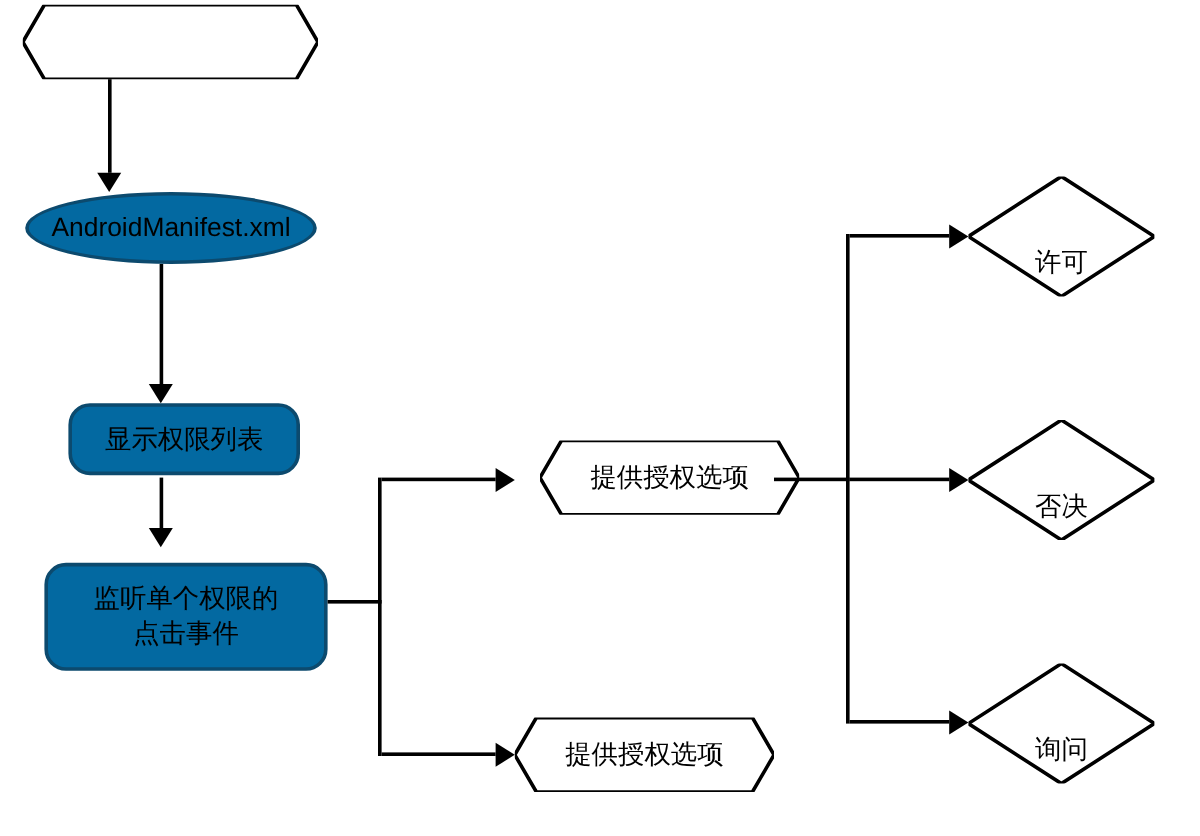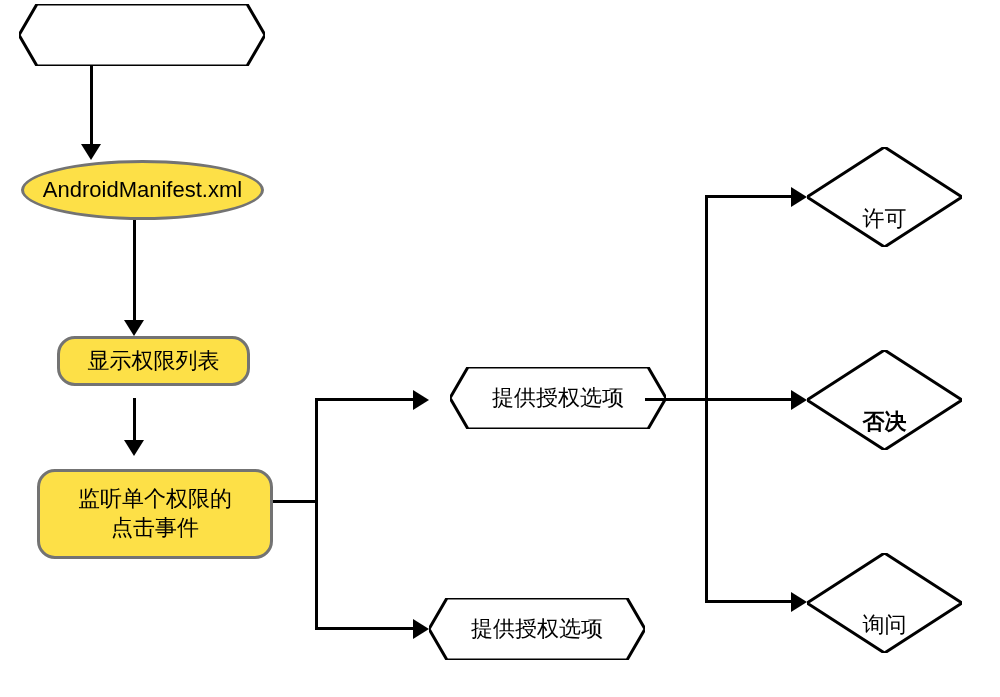--- a/index.html
+++ b/index.html
@@ -5,22 +5,22 @@
     * { margin: 0; padding: 0; box-sizing: border-box; }
     body {
       width: 1000px;
       height: 697px;
       background: #fff;
       position: relative;
       font-family: "SimSun", "宋体", sans-serif;
     }
     .node {
       position: absolute;
-      border: 3px solid #737373;
-      background: #fde047;
+      border: 3px solid #0c4a6e;
+      background: #0369a1;
       display: flex;
       align-items: center;
       justify-content: center;
       text-align: center;
       font-size: 22px;
       line-height: 1.3;
     }
     .hex {
       border: none;
       background: none;
@@ -83,21 +83,21 @@
 <div class="arrow-line" style="left:90px; top:66px; width:3px; height:78px;"></div>
 <div class="arrowhead down" style="left:81px; top:144px;"></div>
 
 <div class="node oval" style="left:21px; top:160px; width:243px; height:60px;">
   <span>AndroidManifest.xml</span>
 </div>
 
 <div class="arrow-line" style="left:133px; top:220px; width:3px; height:100px;"></div>
 <div class="arrowhead down" style="left:124px; top:320px;"></div>
 
-<div class="node rounded" style="left:57px; top:336px; width:193px; height:50px;">
+<div class="node rounded" style="left:57px; top:336px; width:193px; height:60px;">
   <span>显示权限列表</span>
 </div>
 
 <div class="arrow-line" style="left:133px; top:398px; width:3px; height:42px;"></div>
 <div class="arrowhead down" style="left:124px; top:440px;"></div>
 
 <div class="node rounded" style="left:37px; top:469px; width:236px; height:90px;">
   <span style="white-space:pre-line;">监听单个权限的
 点击事件</span>
 </div>
@@ -137,21 +137,21 @@
 <div class="arrow-line" style="left:708px; top:600px; width:83px; height:3px;"></div>
 <div class="arrowhead right" style="left:791px; top:592px;"></div>
 
 <div class="diamond" style="left:807px; top:147px; width:155px; height:100px;">
   <svg viewBox="0 0 155 100" preserveAspectRatio="none">
       <polygon points="77.5,0 155,50 77.5,100 0,50" fill="#fff" stroke="#000" stroke-width="3"></polygon>
     </svg>
   <span class="label">许可</span>
 </div>
 
-<div class="diamond" style="left:807px; top:350px; width:155px; height:100px;font-weight:bold;">
+<div class="diamond" style="left:807px; top:350px; width:155px; height:100px;">
   <svg viewBox="0 0 155 100" preserveAspectRatio="none">
       <polygon points="77.5,0 155,50 77.5,100 0,50" fill="#fff" stroke="#000" stroke-width="3"></polygon>
     </svg>
   <span class="label">否决</span>
 </div>
 
 <div class="diamond" style="left:807px; top:553px; width:155px; height:100px;">
   <svg viewBox="0 0 155 100" preserveAspectRatio="none">
       <polygon points="77.5,0 155,50 77.5,100 0,50" fill="#fff" stroke="#000" stroke-width="3"></polygon>
     </svg>

